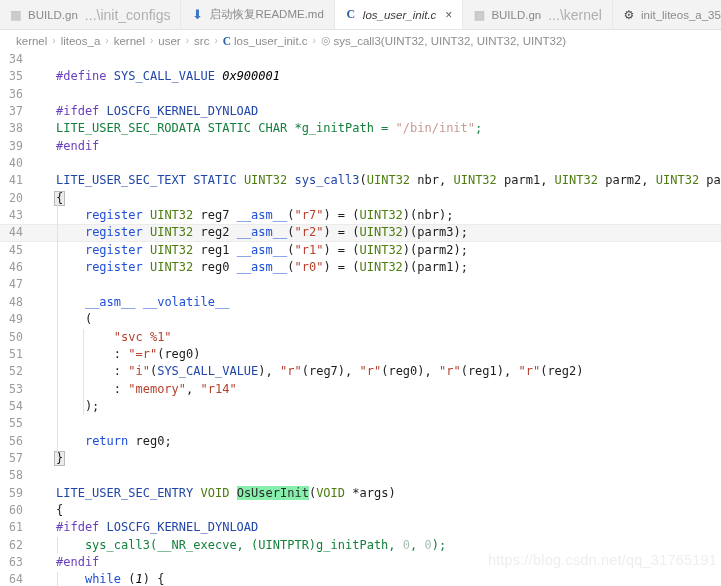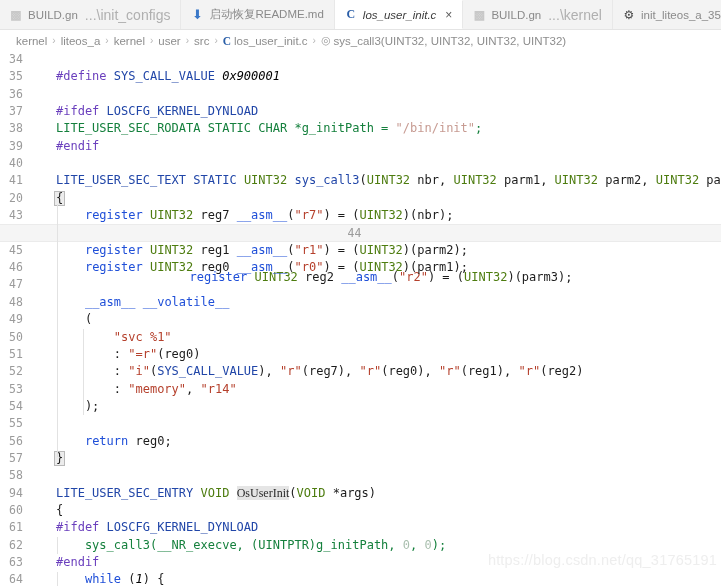--- a/index.html
+++ b/index.html
@@ -104,21 +104,21 @@
   .coderow {
     position: relative;
     display: flex;
     height: 17.35px;
     align-items: center;
     font-family: "DejaVu Sans Mono", monospace;
     font-size: 12px;
     line-height: 17.35px;
     white-space: pre;
   }
-  .coderow.cur { background: #f5f5f5; border-top: 1px solid #ebebeb; border-bottom: 1px solid #ebebeb; height: 17.35px; box-sizing: border-box; flex-direction: column; }
+  .coderow.cur { background: #f5f5f5; border-top: 1px solid #ebebeb; border-bottom: 1px solid #ebebeb; height: 17.35px; box-sizing: border-box; }
   .lnum {
     width: 44px;
     flex: 0 0 44px;
     text-align: center;
     padding-right: 12px;
     box-sizing: border-box;
     color: #9b9b9b;
     font-family: "DejaVu Sans Mono", monospace;
     font-size: 11.5px;
     user-select: none;
@@ -135,21 +135,21 @@
   .t-macro { color: #2146a8; }          
   .t-num   { color: #000000; font-style: italic; }          
   .t-type  { color: #4d7c0f; }          
   .t-kw    { color: #1f4fd8; }          
   .t-str   { color: #b5402c; }          
   .t-fn    { color: #2b2b2b; }
   .t-plain { color: #1c1c1c; }
   .t-dim   { color: #15803d; }          
   .t-dimstr{ color: #c79b92; }
   .t-dimnum{ color: #a9bfae; }
-  .sel-hl  { background: #e5e5e5; font-family: Liberation Serif, serif; }
+  .sel-hl  { background: #86efac; }
 
   
   .guide {
     position: absolute;
     width: 1px;
     background: #e2e2e2;
     top: 0;
     bottom: 0;
   }
   .brace-box {
@@ -246,21 +246,21 @@
       <div class="coderow"><div class="lnum">49</div><div class="ctext"><span class="t-plain">    (</span></div></div>
       <div class="coderow"><div class="lnum">50</div><div class="ctext"><span class="t-plain">        </span><span class="t-str">"svc %1"</span></div></div>
       <div class="coderow"><div class="lnum">51</div><div class="ctext"><span class="t-plain">        : </span><span class="t-str">"=r"</span><span class="t-plain">(reg0)</span></div></div>
       <div class="coderow"><div class="lnum">52</div><div class="ctext"><span class="t-plain">        : </span><span class="t-str">"i"</span><span class="t-plain">(</span><span class="t-macro">SYS_CALL_VALUE</span><span class="t-plain">), </span><span class="t-str">"r"</span><span class="t-plain">(reg7), </span><span class="t-str">"r"</span><span class="t-plain">(reg0), </span><span class="t-str">"r"</span><span class="t-plain">(reg1), </span><span class="t-str">"r"</span><span class="t-plain">(reg2)</span></div></div>
       <div class="coderow"><div class="lnum">53</div><div class="ctext"><span class="t-plain">        : </span><span class="t-str">"memory"</span><span class="t-plain">, </span><span class="t-str">"r14"</span></div></div>
       <div class="coderow"><div class="lnum">54</div><div class="ctext"><span class="t-plain">    );</span></div></div>
       <div class="coderow"><div class="lnum">55</div><div class="ctext"></div></div>
       <div class="coderow"><div class="lnum">56</div><div class="ctext"><span class="t-plain">    </span><span class="t-kw">return</span><span class="t-plain"> reg0;</span></div></div>
       <div class="coderow"><div class="lnum">57</div><div class="ctext"><span class="brace-box">}</span></div></div>
       <div class="coderow"><div class="lnum">58</div><div class="ctext"></div></div>
-      <div class="coderow"><div class="lnum">94</div><div class="ctext"><span class="t-macro">LITE_USER_SEC_ENTRY</span><span class="t-plain"> </span><span class="t-type">VOID</span><span class="t-plain"> </span><span class="t-fn sel-hl">OsUserInit</span><span class="t-plain">(</span><span class="t-type">VOID</span><span class="t-plain"> *args)</span></div></div>
+      <div class="coderow"><div class="lnum">59</div><div class="ctext"><span class="t-macro">LITE_USER_SEC_ENTRY</span><span class="t-plain"> </span><span class="t-type">VOID</span><span class="t-plain"> </span><span class="t-fn sel-hl">OsUserInit</span><span class="t-plain">(</span><span class="t-type">VOID</span><span class="t-plain"> *args)</span></div></div>
       <div class="coderow"><div class="lnum">60</div><div class="ctext"><span class="t-plain">{</span></div></div>
       <div class="coderow"><div class="lnum">61</div><div class="ctext"><span class="t-pre">#ifdef </span><span class="t-macro">LOSCFG_KERNEL_DYNLOAD</span></div></div>
       <div class="coderow"><div class="lnum">62</div><div class="ctext"><span class="t-dim">    sys_call3(__NR_execve, (UINTPTR)g_initPath, </span><span class="t-dimnum">0</span><span class="t-dim">, </span><span class="t-dimnum">0</span><span class="t-dim">);</span></div></div>
       <div class="coderow"><div class="lnum">63</div><div class="ctext"><span class="t-pre">#endif</span></div></div>
       <div class="coderow"><div class="lnum">64</div><div class="ctext"><span class="t-plain">    </span><span class="t-kw">while</span><span class="t-plain"> (</span><span class="t-num">1</span><span class="t-plain">) {</span></div></div>
       <div class="guide" style="left: 57px; top: 152.68px; height: 253.31px; bottom: auto;"></div>
       <div class="guide" style="left: 83px; top: 277.6px; height: 86.75px; bottom: auto;"></div>
       <div class="guide" style="left: 57px; top: 485.8px; height: 17.35px; bottom: auto;"></div>
       <div class="guide" style="left: 57px; top: 520.5px; height: 34.7px; bottom: auto;"></div>
     </div>

